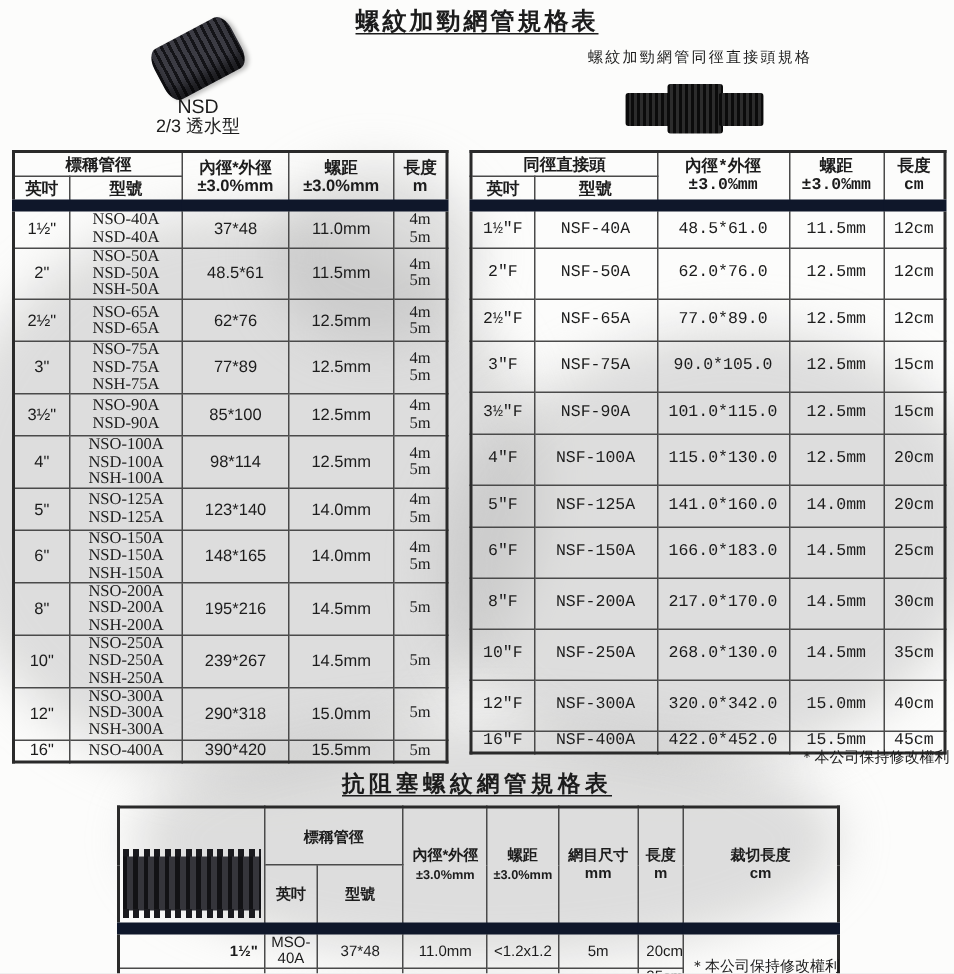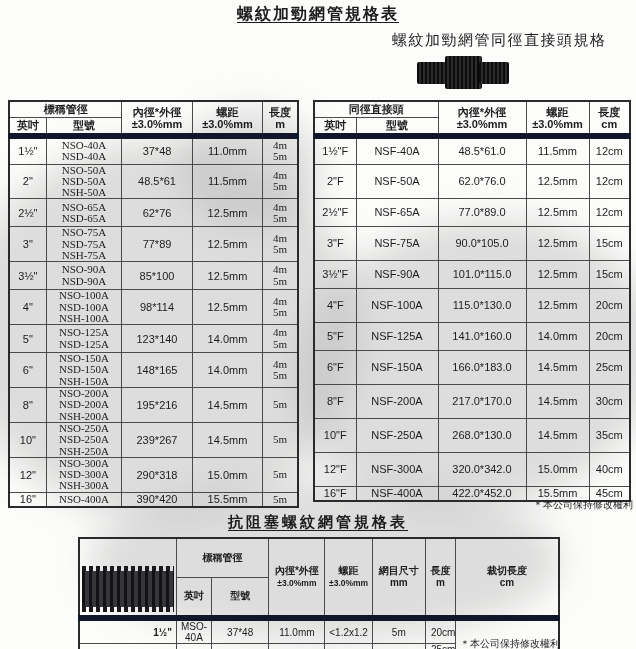--- a/index.html
+++ b/index.html
@@ -19,34 +19,34 @@
   .title2{top:513px;font-size:15px;letter-spacing:3px;}
 
   .product{position:absolute;top:16px;width:84px;text-align:center;z-index:2;}
   .product .img{width:58px;height:38px;margin:4px auto 2px auto;border-radius:7px/12px;
      background:repeating-linear-gradient(90deg,#141418 0 2px,#3c3c44 2px 5px);
      box-shadow:inset 0 -8px 8px rgba(0,0,0,.55), 2px 2px 3px rgba(0,0,0,.25);
      transform:rotate(-28deg);}
   .product .code{font-size:13px;line-height:13px;margin-top:6px;}
   .product .ptype{font-size:12px;line-height:14px;}
 
-  .coupler-caption{position:absolute;left:392px;top:31px;font-size:15px;letter-spacing:1.5px;z-index:2;}
+  .coupler-caption{position:absolute;left:392px;top:31px;font-size:10px;letter-spacing:1.5px;z-index:2;}
   .coupler{position:absolute;left:417px;top:53px;width:92px;height:38px;z-index:2;}
   .coupler span{position:absolute;background:repeating-linear-gradient(90deg,#0b0b0b 0 2px,#2c2c2c 2px 4px);border-radius:2px;}
   .coupler .cl{left:0;top:9px;width:31px;height:22px;}
   .coupler .cm{left:28px;top:3px;width:37px;height:33px;}
   .coupler .cr{left:62px;top:9px;width:30px;height:22px;}
 
   table{position:absolute;border-collapse:collapse;table-layout:fixed;z-index:1;background:transparent;}
   td,th{border:1px solid #4a4a4a;padding:0 2px;text-align:center;vertical-align:middle;overflow:hidden;}
   table.spec{border:2px solid #2a2a2a;}
-  thead{border-bottom:6px solid #0f172a;}
+  thead{border-bottom:8px solid #0f172a;}
   th{font-weight:bold;}
   .t-left{left:8px;top:100px;width:291px;font-size:11px;}
-  .t-right{left:313px;top:100px;width:284px;font-size:11px;}
+  .t-right{left:313px;top:100px;width:284px;font-size:11px;font-family:Liberation Mono, monospace;}
   .t-left thead tr,.t-right thead tr{height:14px;}
   tr.r1{height:15px;} tr.r2{height:28px;} tr.r3{height:34px;}
   .ln{line-height:11.3px;font-family:Liberation Serif, serif;}
   .hdr2 span{display:block;line-height:12px;}
 
   .t-bottom{left:78px;top:537px;width:482px;font-size:10px;}
   .t-bottom thead tr.h1{height:17px;} .t-bottom thead tr.h2{height:13px;}
   .t-bottom tbody tr{height:14px;}
   .t-bottom .unit-sm{font-size:8.5px;}
   .t-bottom .unit-b{font-weight:bold;font-size:10px;}
@@ -69,20 +69,25 @@
 
 <div class="page">
 
   <div class="blob b1"></div>
   <div class="blob b2"></div>
   <div class="blob b3"></div>
   <div class="blob b4"></div>
 
   <div class="title title1">螺紋加勁網管規格表</div>
 
+  <div class="product" style="left:90px;">
+    <div class="img"></div>
+    <div class="code">NSD</div>
+    <div class="ptype">2/3 透水型</div>
+  </div>
 
   <div class="coupler-caption">螺紋加勁網管同徑直接頭規格</div>
   <div class="coupler">
     <span class="cl"></span>
     <span class="cm"></span>
     <span class="cr"></span>
   </div>
 
   <table class="spec t-left">
     <colgroup>

